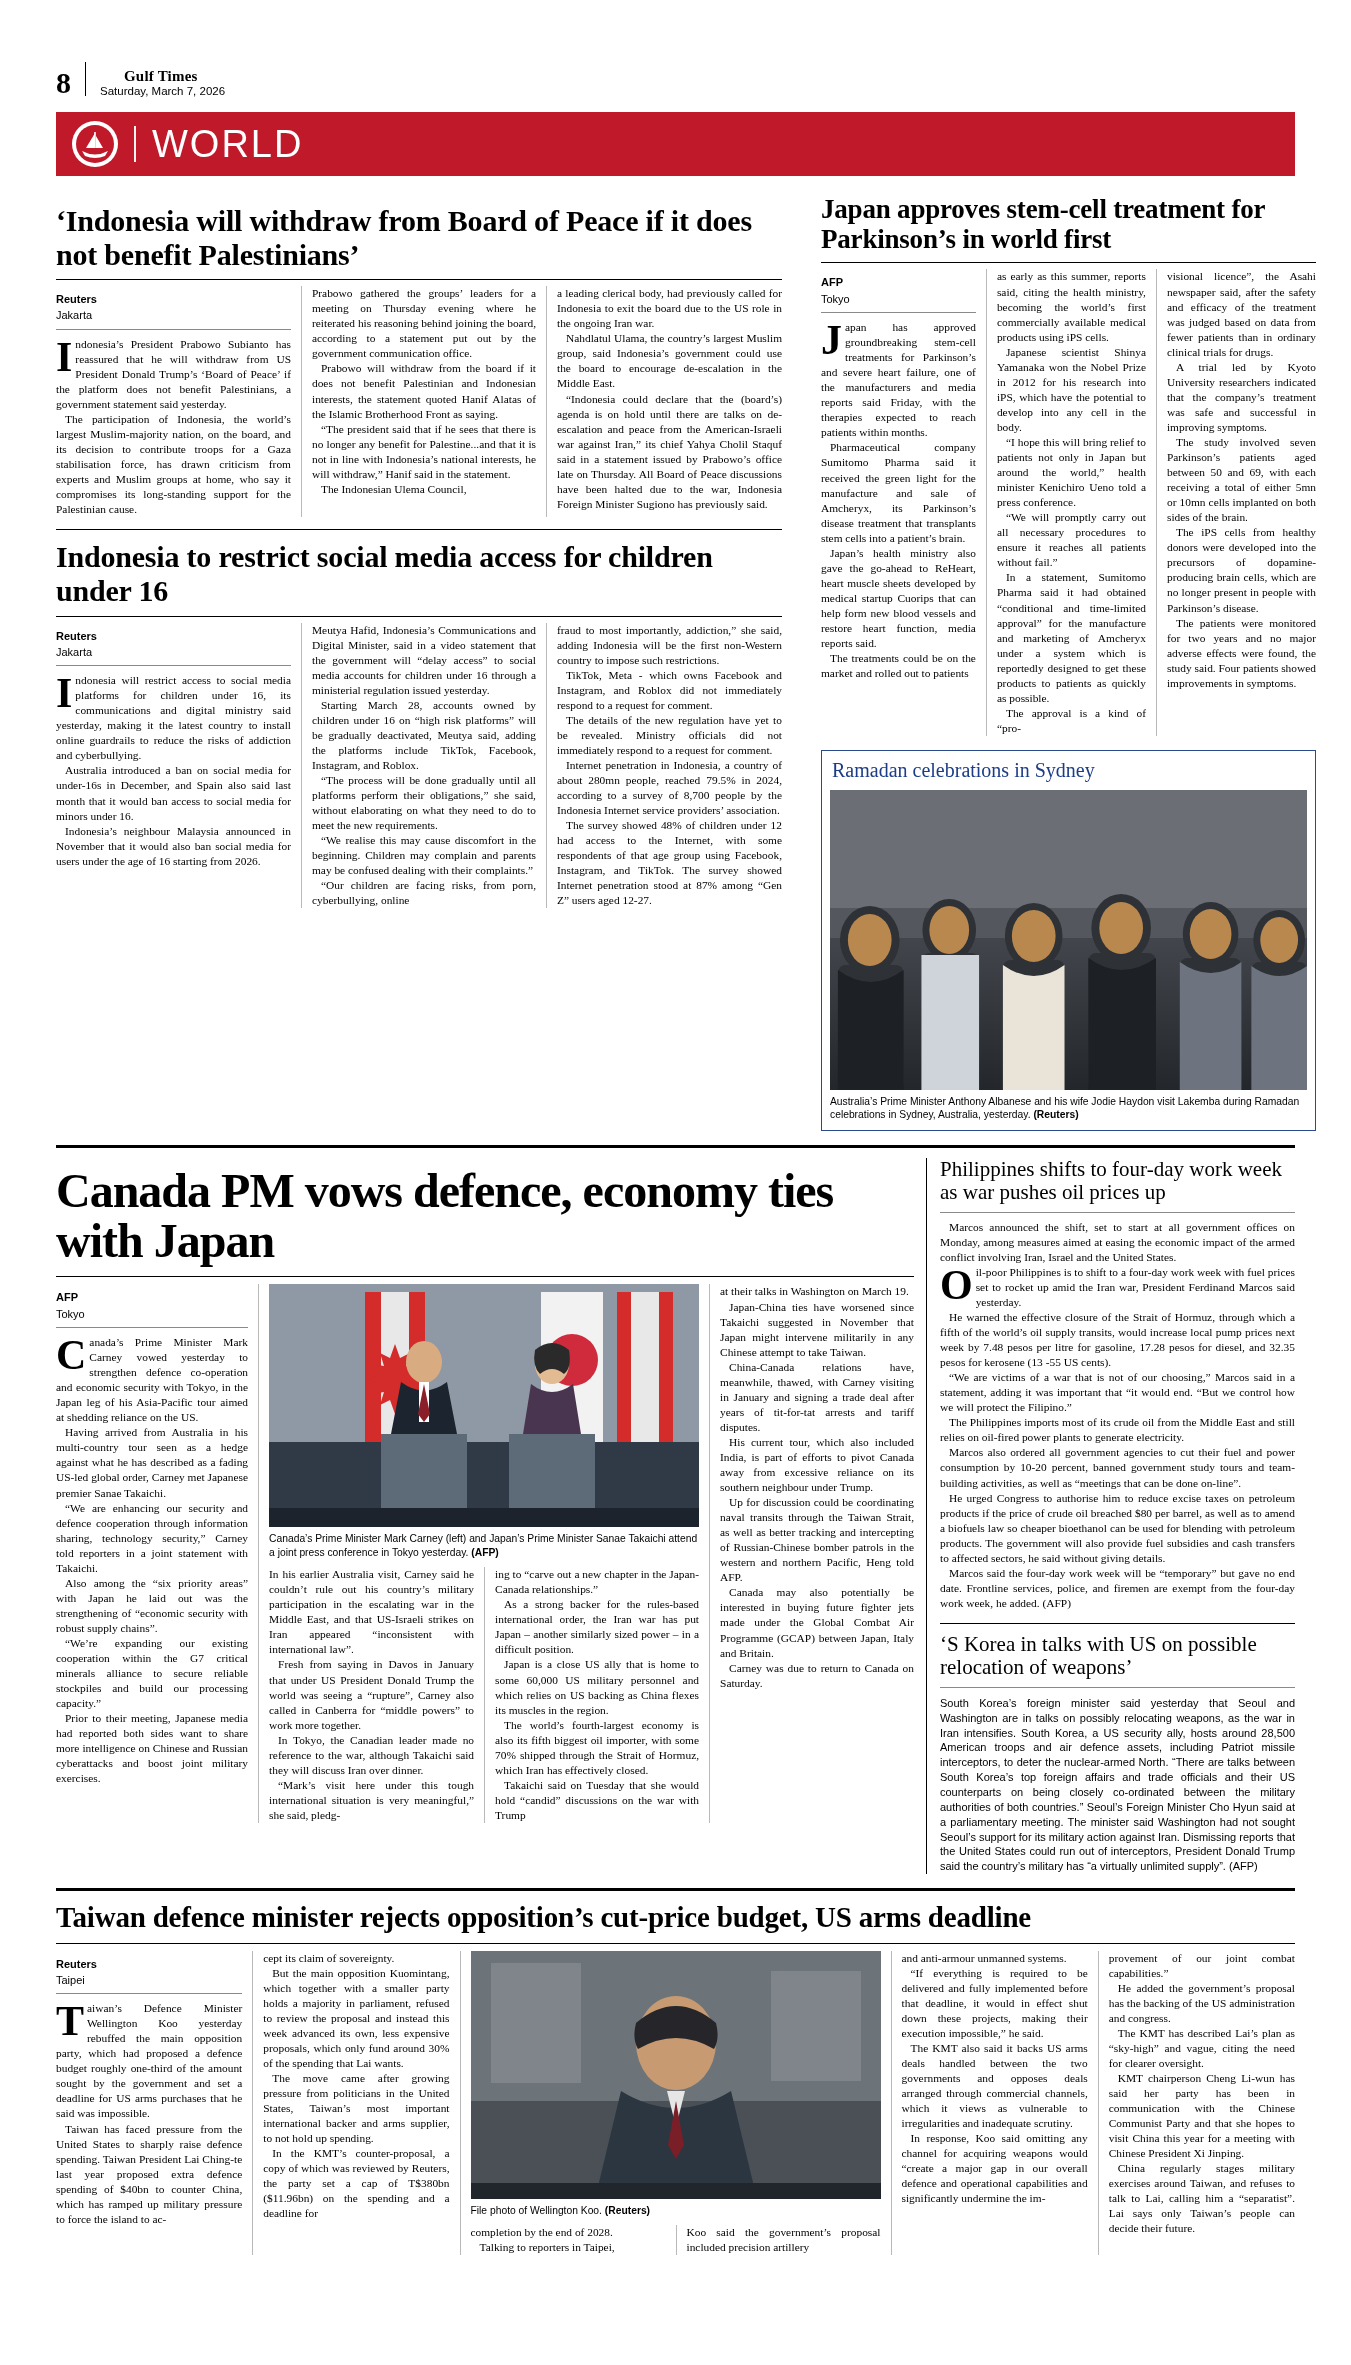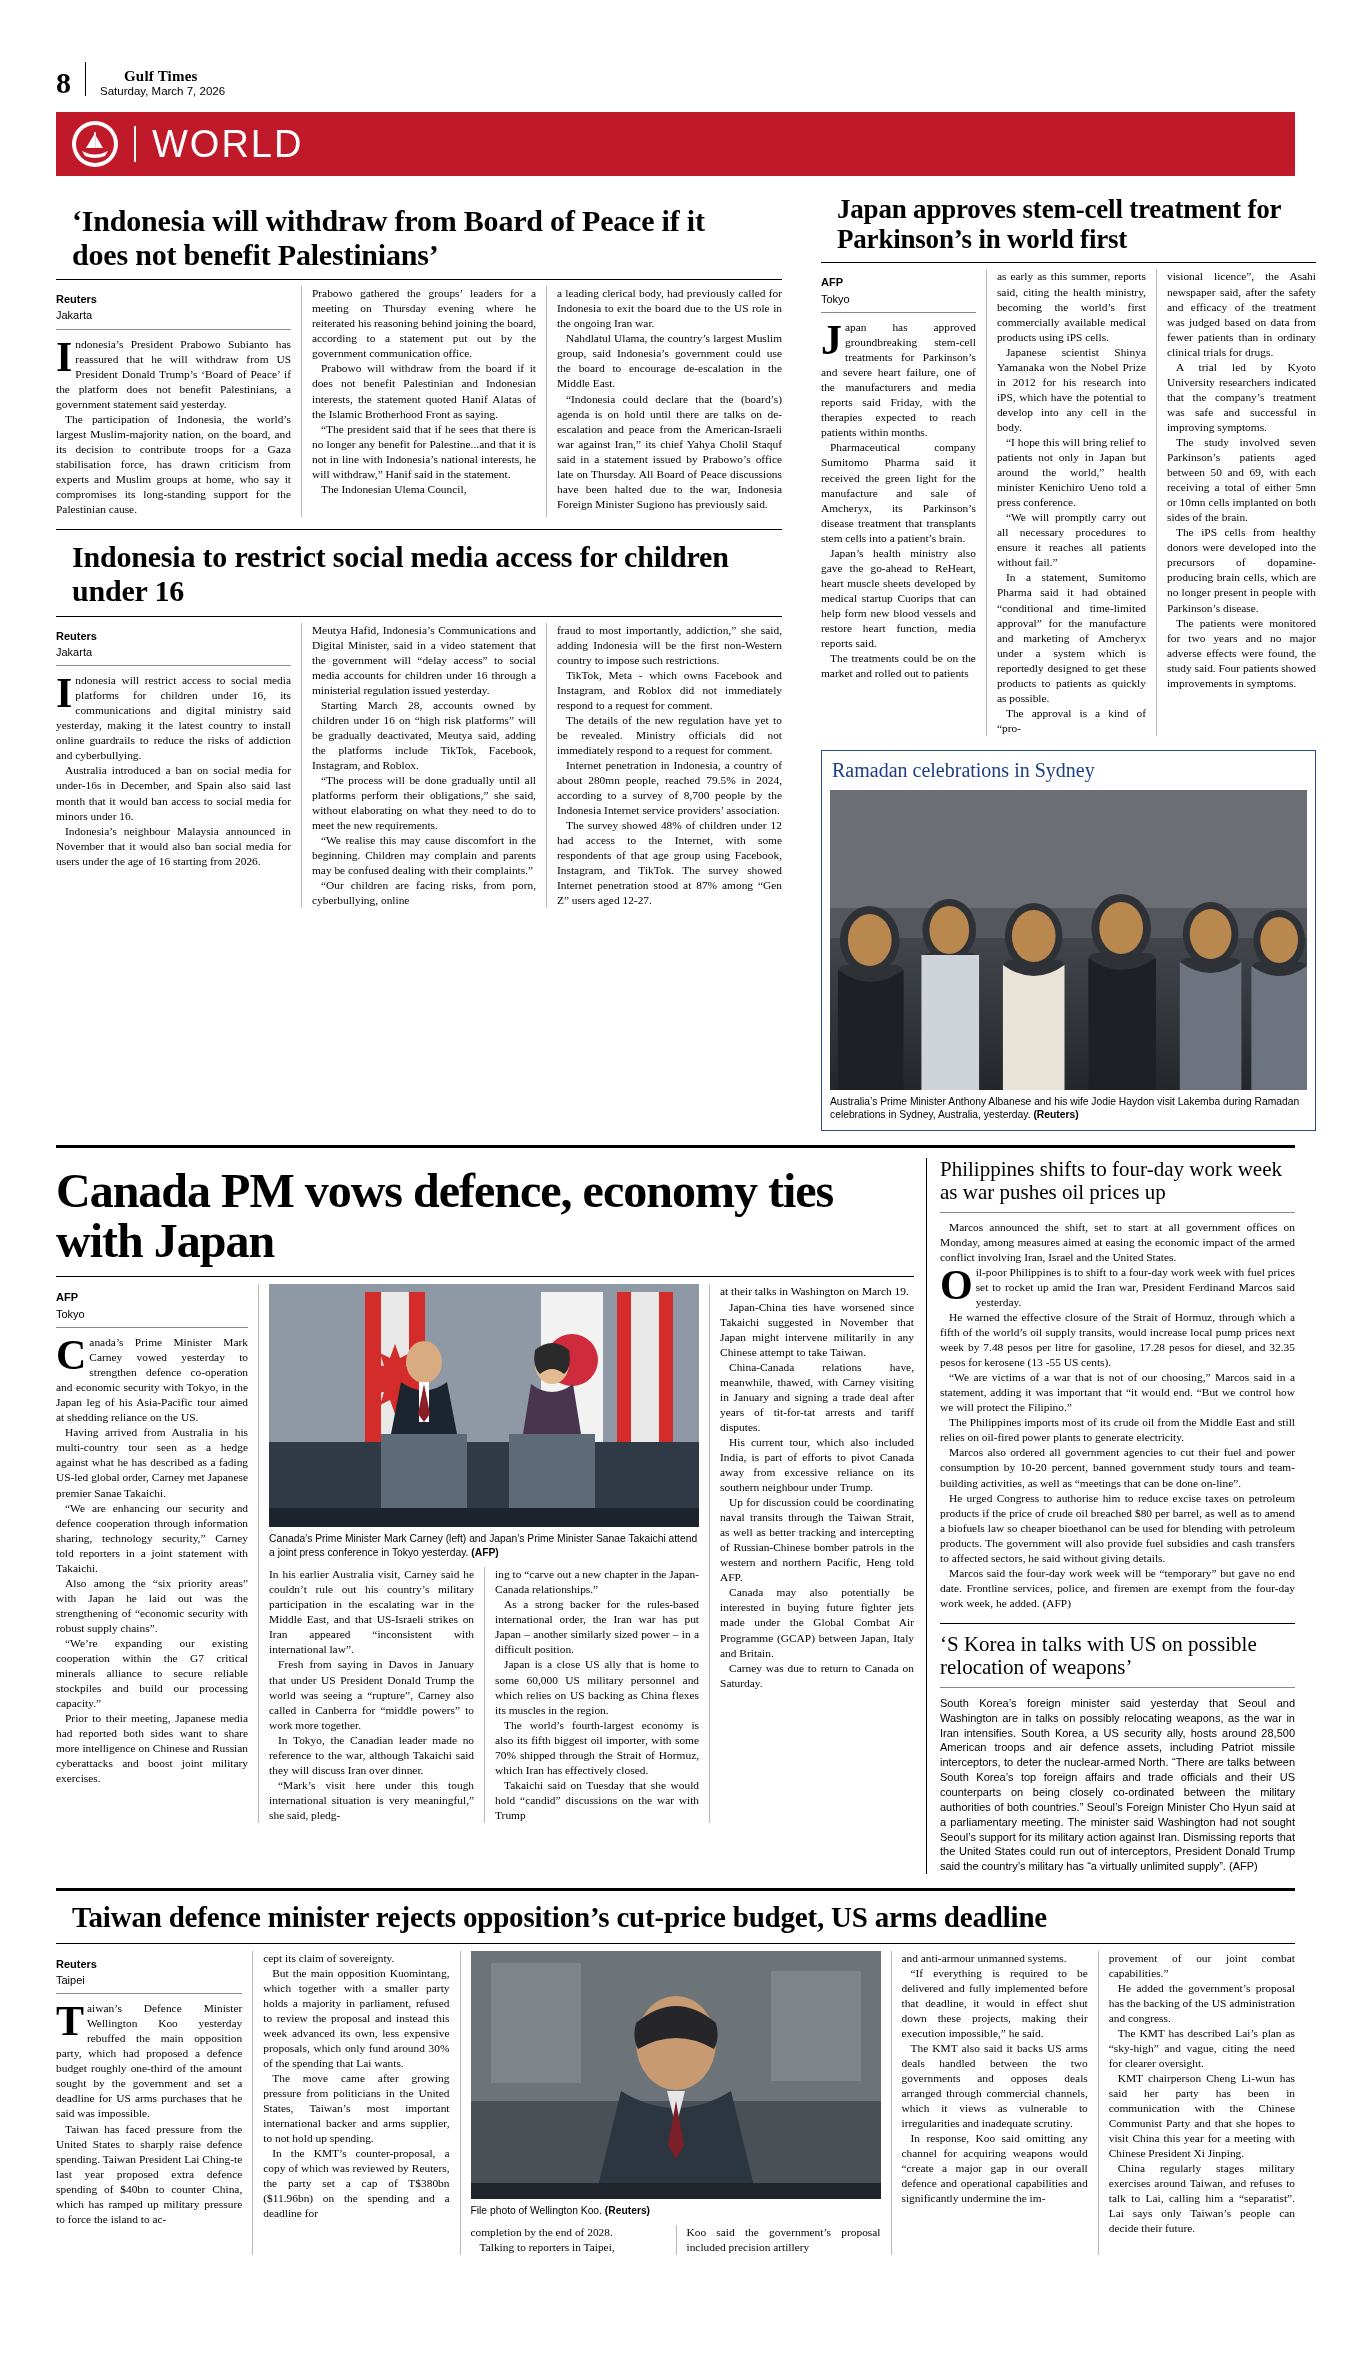--- a/index.html
+++ b/index.html
@@ -34,21 +34,21 @@
     color:#ffffff; font-family:"Liberation Sans",sans-serif; font-weight:300;
     font-size:38px; letter-spacing:2px;
   }
 
   
   .rule { height:1px; background:#000; width:100%; }
   .rule-thin { height:1px; background:#8a8a8a; }
   .rule-thick { height:3px; background:#000; }
 
   
-  h1.head-lg { font-size:30px; line-height:1.12; font-weight:bold; margin:10px 16px 8px; letter-spacing:-.2px; }
+  h1.head-lg { font-size:30px; line-height:1.12; font-weight:bold; margin:10px 0 8px; letter-spacing:-.2px; }
   h1.head-xl { font-size:48px; line-height:1.05; font-weight:bold; margin:8px 0 10px; letter-spacing:-1px; }
   h2.head-md { font-size:21px; line-height:1.12; font-weight:normal; margin:8px 0 6px; }
   .byline { font-family:"Liberation Sans",sans-serif; font-weight:bold; font-size:11px; line-height:1.3; margin:6px 0 2px; }
   .byline-city { font-family:"Liberation Sans",sans-serif; font-size:11px; line-height:1.3; margin-bottom:6px; }
   p.body { font-size:11.4px; line-height:1.32; text-align:justify; margin:0 0 0 0; text-indent:9px; hyphens:auto; }
   p.body.first { text-indent:0; }
   .col { }
   .cols { display:flex; }
   .vline { width:1px; background:#b9b9b9; flex:0 0 1px; margin:0 10px; }
 

